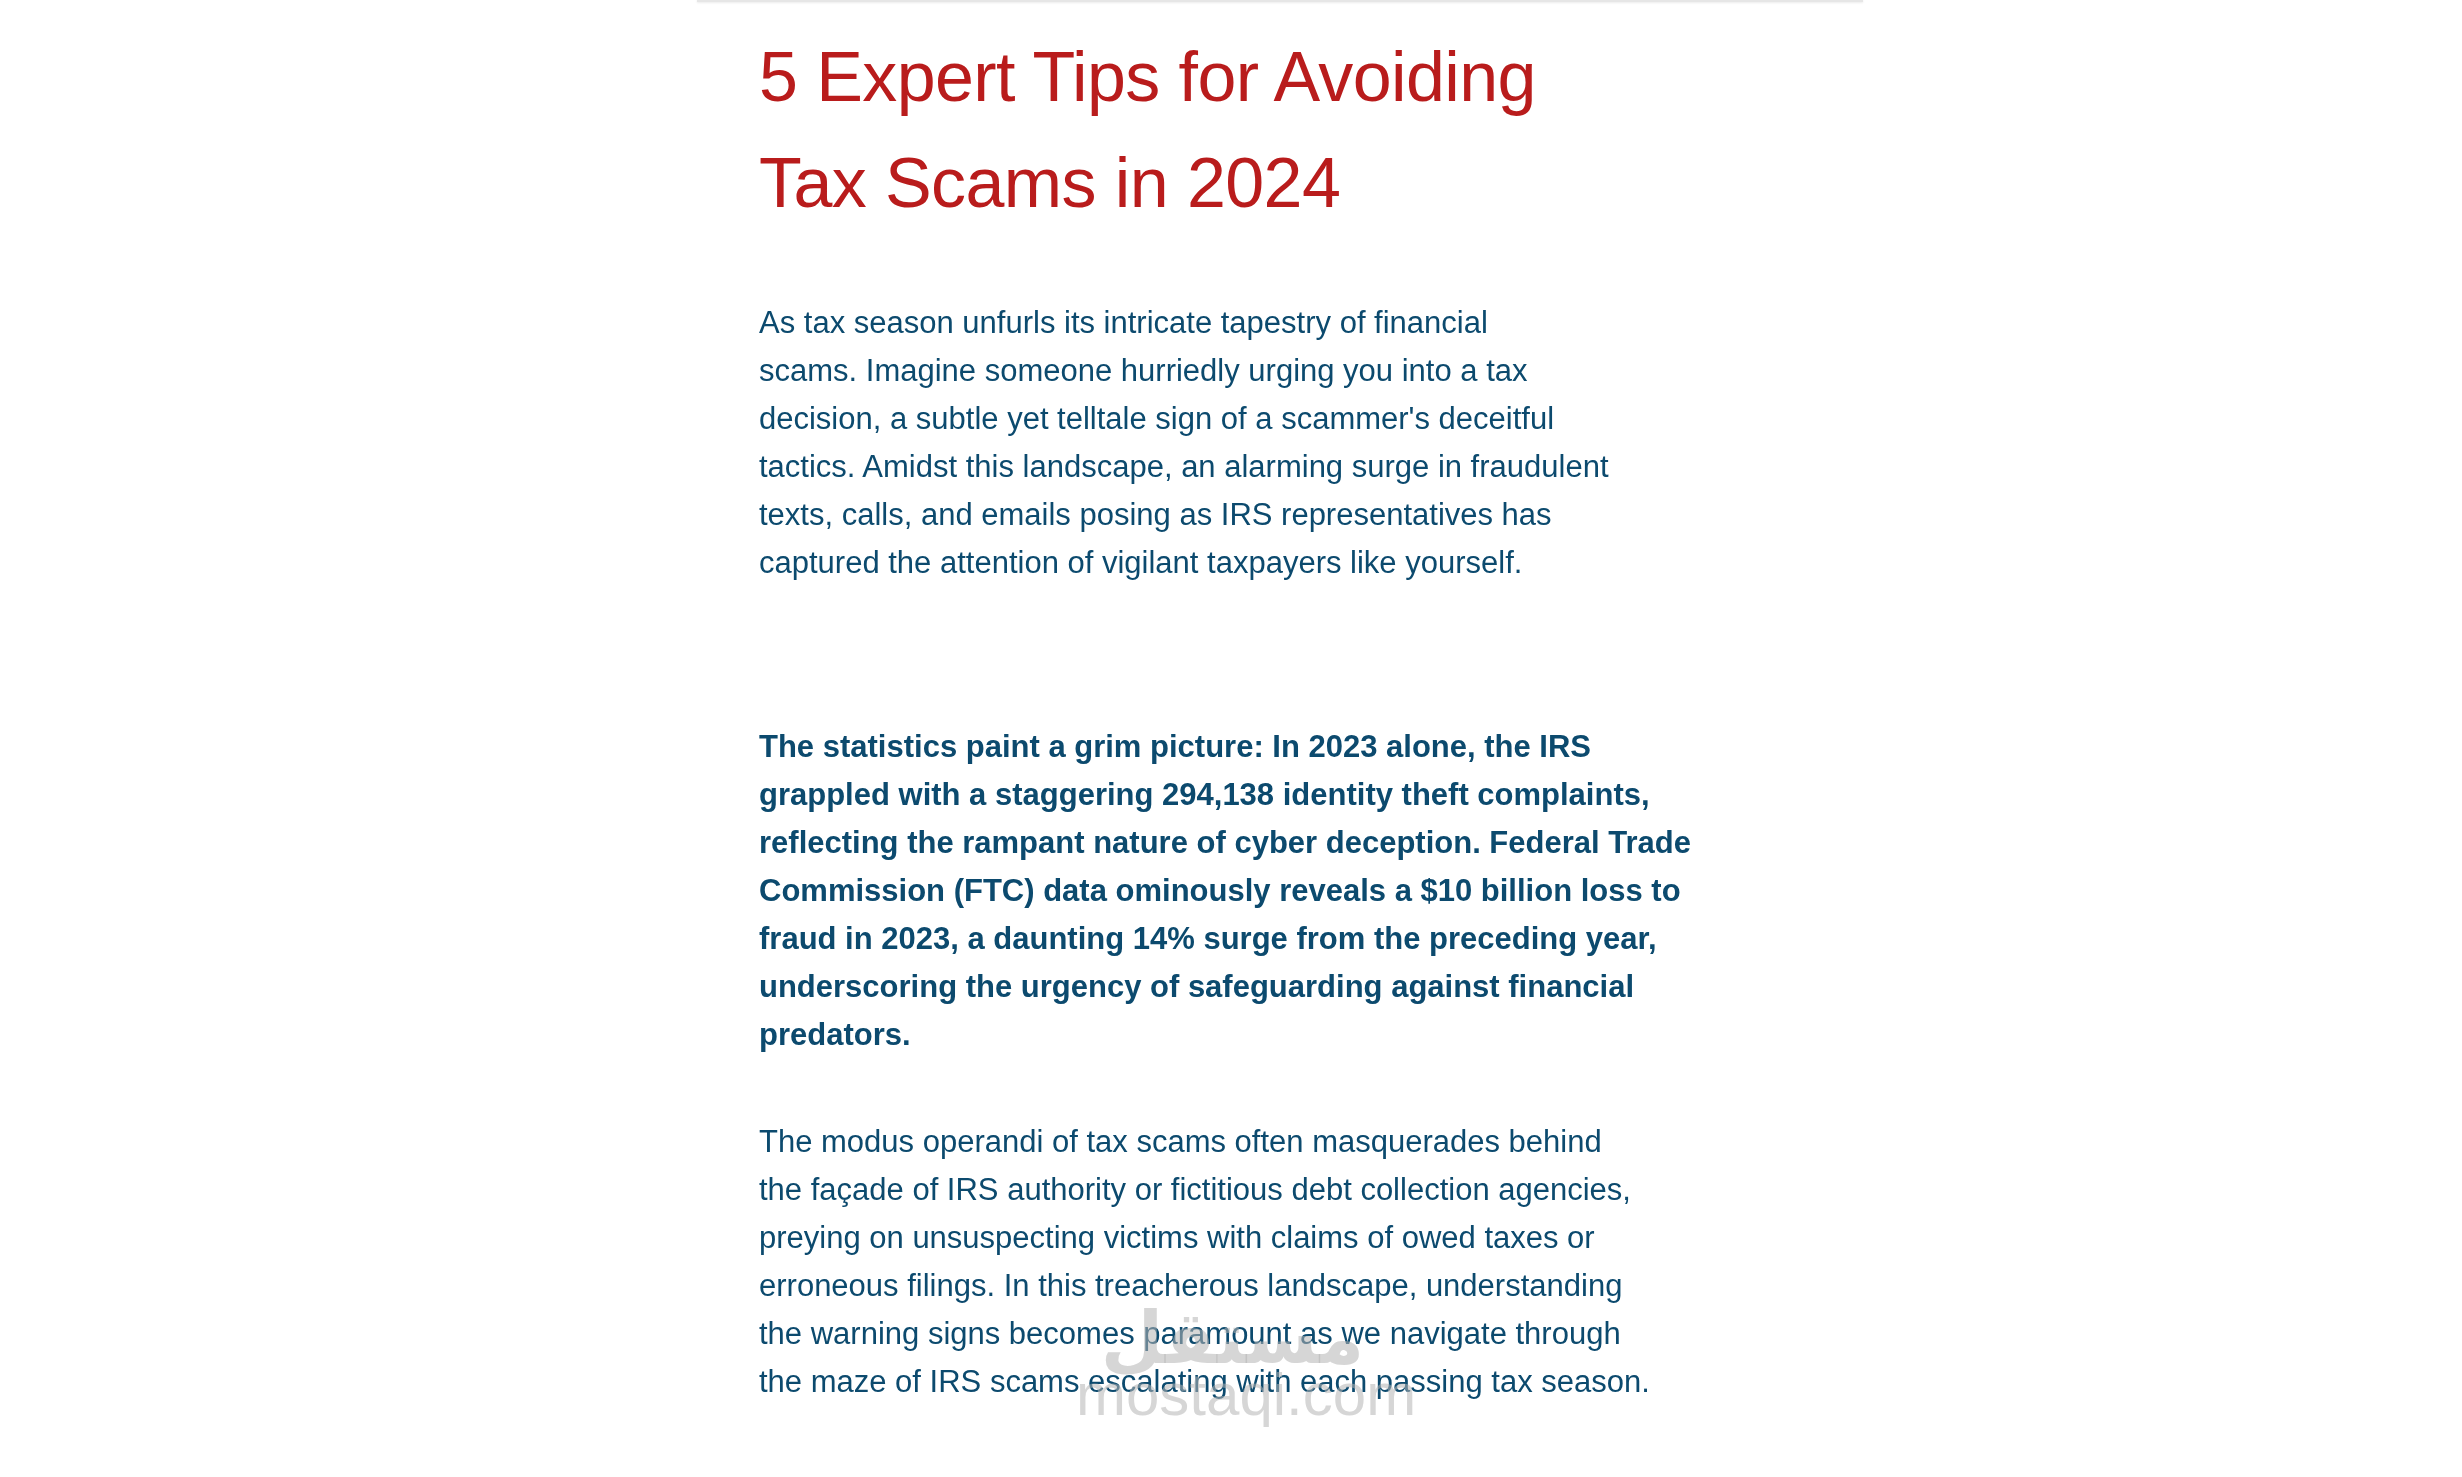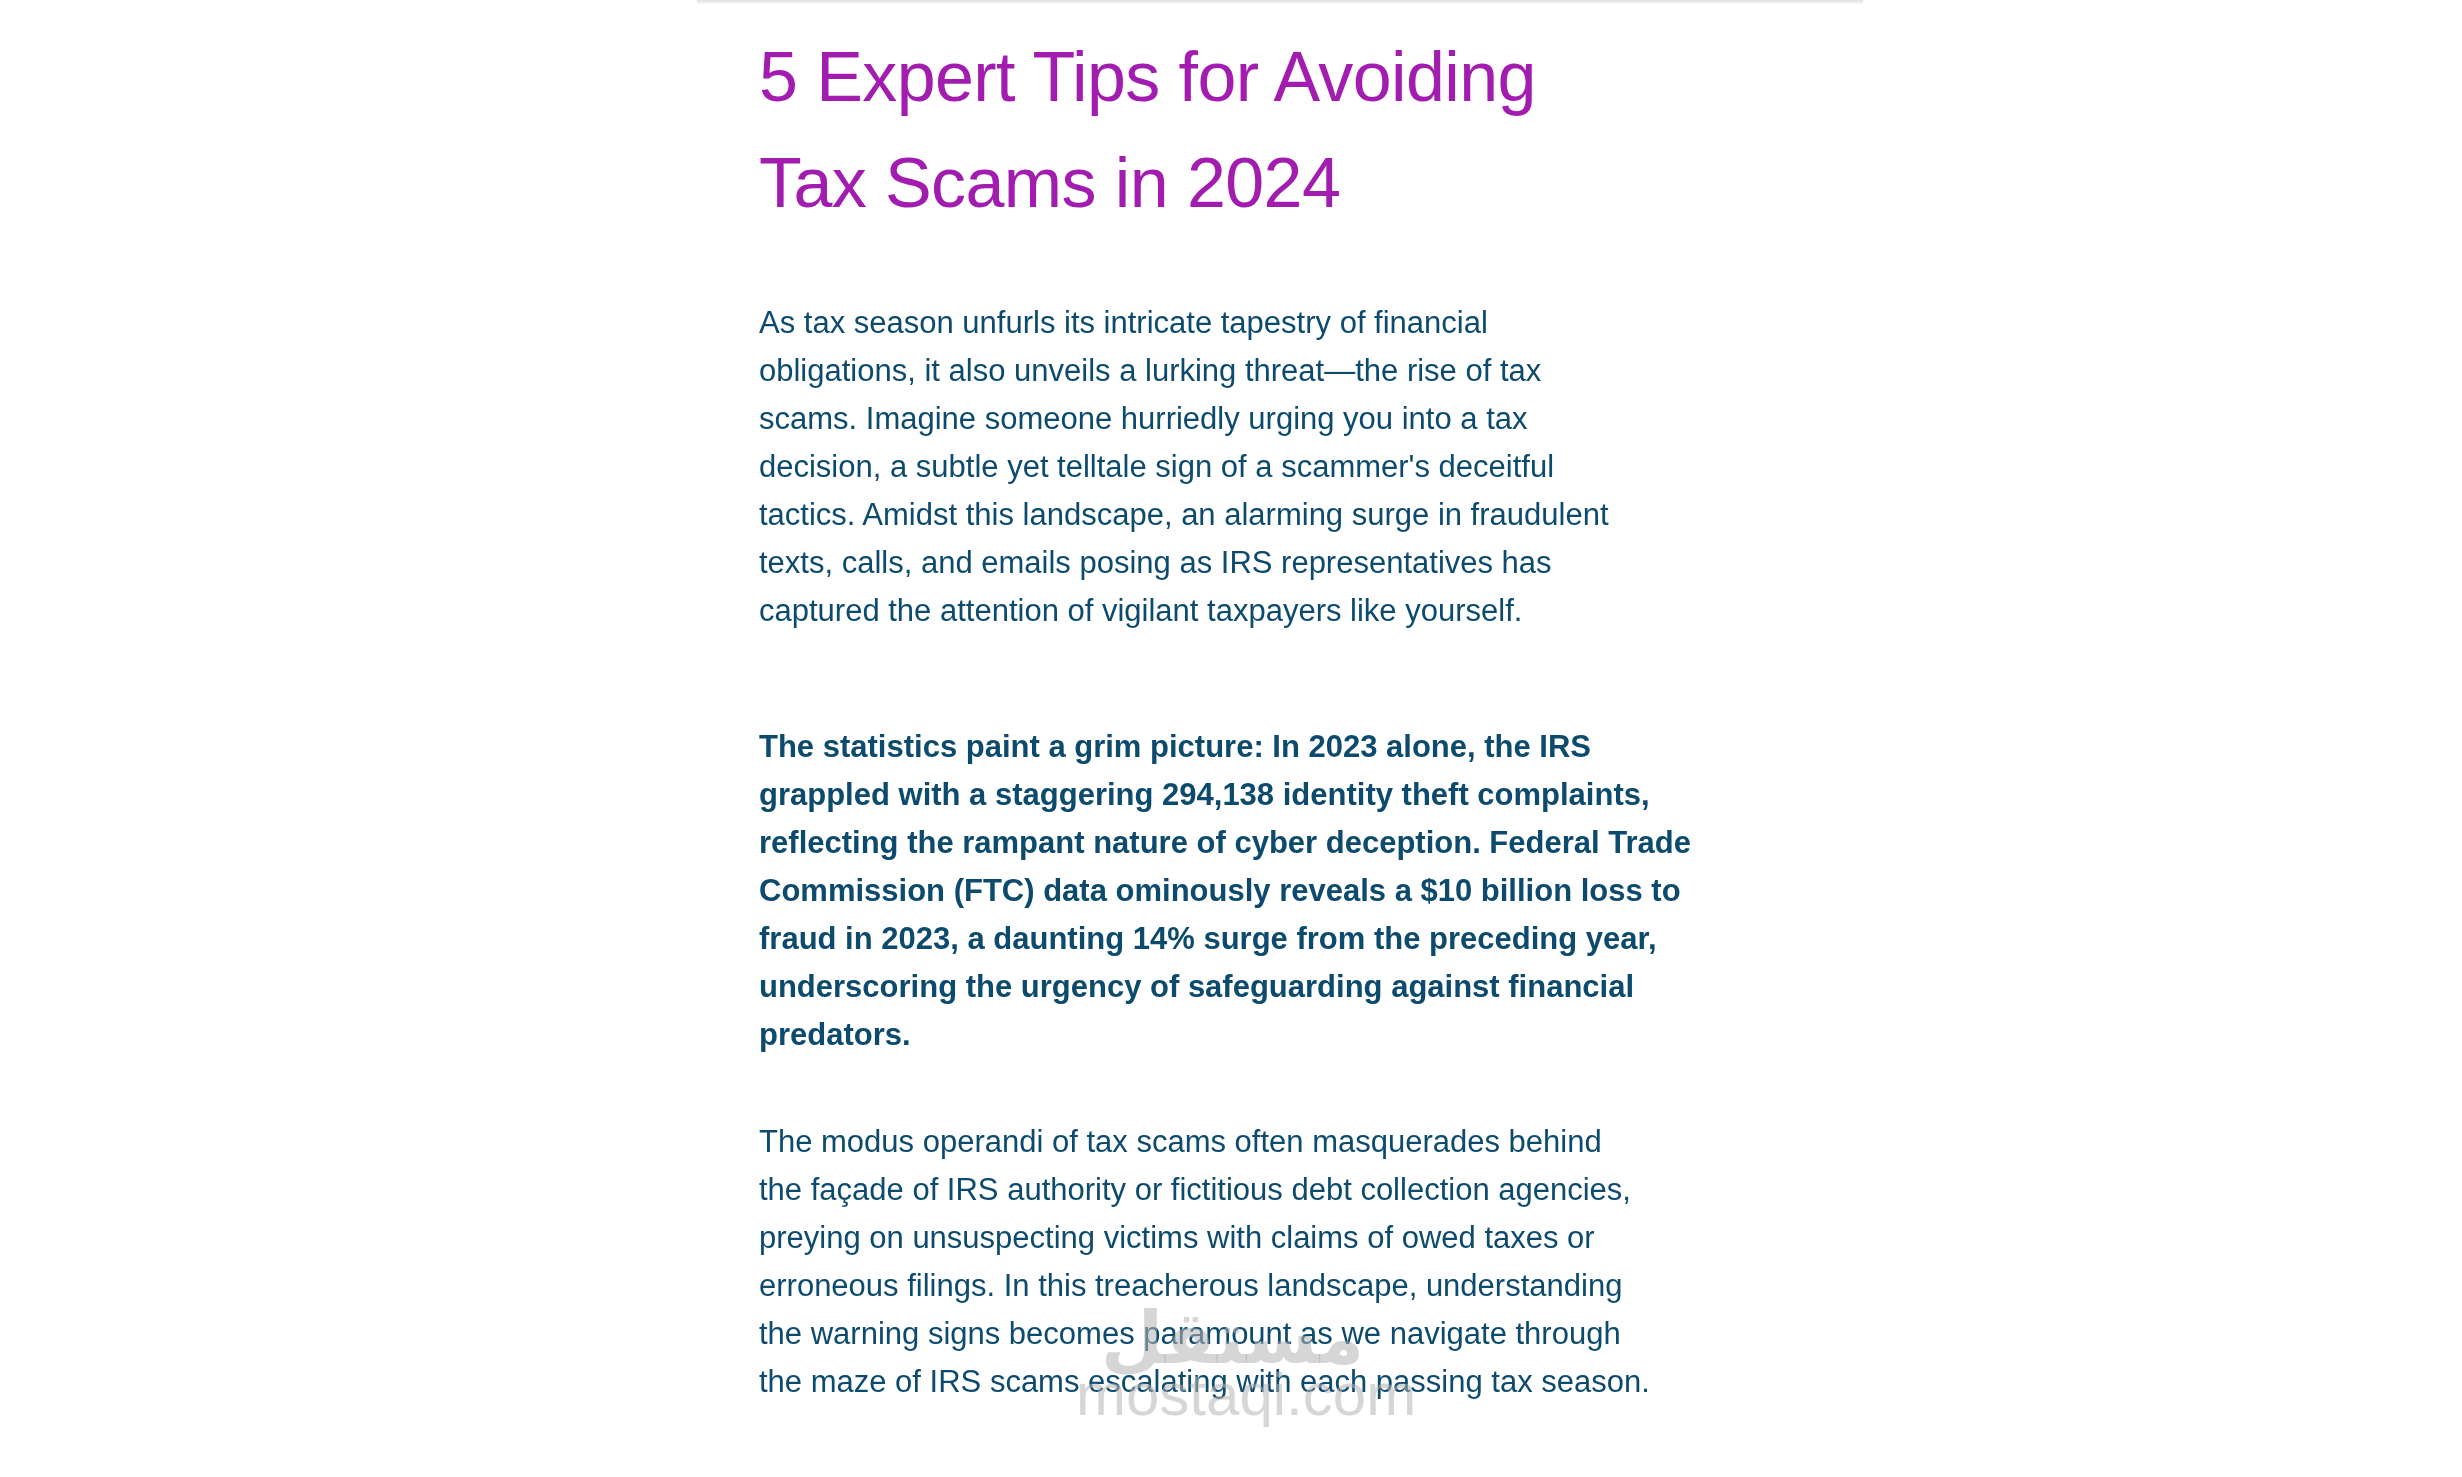--- a/index.html
+++ b/index.html
@@ -29,21 +29,21 @@
       left: 759px;
       top: 24px;
       width: 986px;
     }
     .title {
       margin: 0;
       font-weight: 400;
       font-size: 70px;
       line-height: 106px;
       letter-spacing: -0.6px;
-      color: #a21caf;
+      color: #b91c1c;
       width: 902px;
     }
     .title-line { display: block; white-space: nowrap; }
     .para {
       margin: 0;
       font-size: 31px;
       line-height: 48px;
       color: #0c4a6e;
     }
     .para-line { display: block; white-space: nowrap; }
@@ -80,21 +80,20 @@
 <div class="top-edge"></div>
 
 <article class="article">
   <h1 class="title">
     <span class="title-line">5 Expert Tips for Avoiding</span>
     <span class="title-line">Tax Scams in 2024</span>
   </h1>
 
   <p class="para" id="para-1">
     <span class="para-line">As tax season unfurls its intricate tapestry of financial</span>
-    <span class="para-line">obligations, it also unveils a lurking threat—the rise of tax</span>
     <span class="para-line">scams. Imagine someone hurriedly urging you into a tax</span>
     <span class="para-line">decision, a subtle yet telltale sign of a scammer's deceitful</span>
     <span class="para-line">tactics. Amidst this landscape, an alarming surge in fraudulent</span>
     <span class="para-line">texts, calls, and emails posing as IRS representatives has</span>
     <span class="para-line">captured the attention of vigilant taxpayers like yourself.</span>
   </p>
 
   <p class="para" id="para-2">
     <span class="para-line">The statistics paint a grim picture: In 2023 alone, the IRS</span>
     <span class="para-line">grappled with a staggering 294,138 identity theft complaints,</span>

